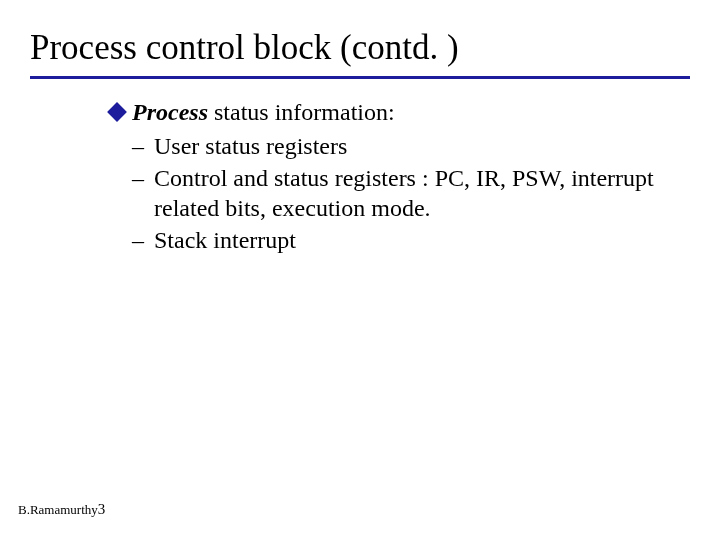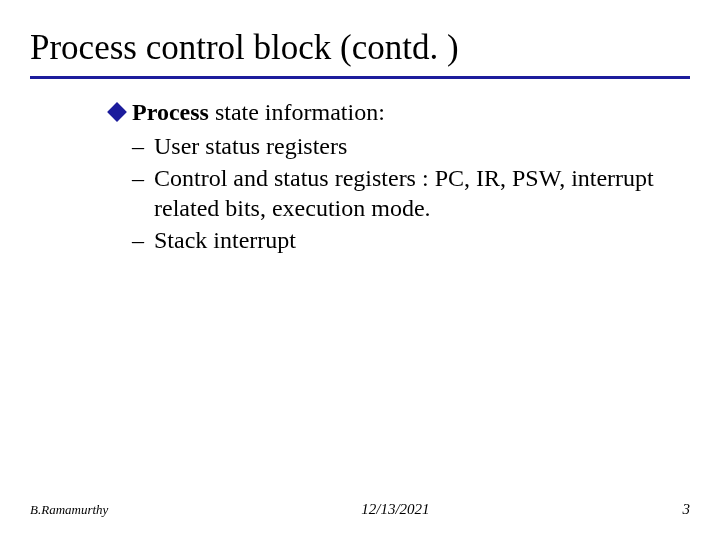--- a/index.html
+++ b/index.html
@@ -37,21 +37,21 @@
   }
   .diamond {
     width: 14px;
     height: 14px;
     background: #1c1c9c;
     transform: rotate(45deg);
     flex: 0 0 14px;
     margin-top: 8px;
     margin-right: 2px;
   }
-  .lead-text strong { font-weight: 700; }
+  .lead-text strong { font-weight: 700; font-style: italic; }
   .sublist {
     margin-top: 4px;
     padding-left: 22px;
   }
   .subitem {
     display: flex;
     align-items: flex-start;
     margin-bottom: 2px;
   }
   .dash {
@@ -59,57 +59,55 @@
     flex: 0 0 22px;
   }
   .subtext { flex: 1; }
   .footer {
     position: absolute;
     bottom: 22px;
     left: 0;
     right: 0;
     display: flex;
     align-items: center;
-    padding: 0 30px;
+    padding: 0 18px;
     font-size: 13px;
     color: #000;
-    font-style: italic;
   }
   .footer-left { flex: 0 0 auto; }
   .footer-center { flex: 1; text-align: center; font-size: 15px; }
   .footer-right { flex: 0 0 auto; font-size: 15px; }
 </style>
 </head>
 <body>
 
 <div class="title-wrap">
   <div class="title">Process control block (contd. )</div>
 </div>
 <div class="title-underline"></div>
 
 <div class="content">
   <div class="lead">
     <div class="diamond"></div>
     <div class="lead-text">
-      <strong>Process</strong><span> state information:</span>
+      <strong>Process</strong><span> status information:</span>
     </div>
   </div>
   <div class="sublist">
     <div class="subitem">
       <div class="dash">–</div>
       <div class="subtext">User status registers</div>
     </div>
     <div class="subitem">
       <div class="dash">–</div>
       <div class="subtext">Control and status registers : PC, IR, PSW, interrupt related bits, execution mode.</div>
     </div>
     <div class="subitem">
       <div class="dash">–</div>
       <div class="subtext">Stack interrupt</div>
     </div>
   </div>
 </div>
 
 <div class="footer">
   <div class="footer-left">B.Ramamurthy</div>
-  <div class="footer-center">12/13/2021</div>
   <div class="footer-right">3</div>
 </div>
 
 </body></html>

